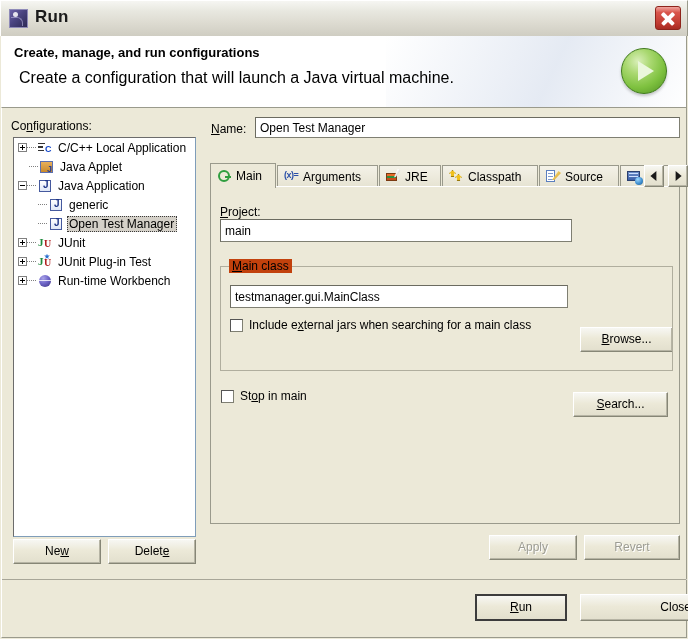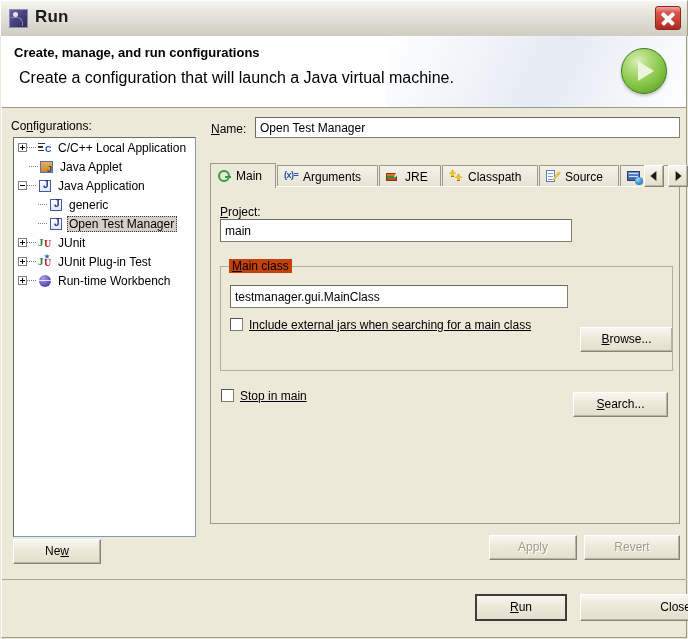--- a/index.html
+++ b/index.html
@@ -477,25 +477,24 @@
     position: absolute;
     left: 8px; top: -8px;
     background: #c2410c;
     padding: 0 3px;
     font-size: 12px;
   }
   .groupbox > .gb-title u { text-decoration: underline; }
 
   .cbrow {
     position: absolute;
-    display: flex; align-items: flex-start;
+    display: flex; align-items: flex-end;
     font-size: 12px;
     cursor: pointer;
     white-space: nowrap;
-    text-decoration: underline;
   }
   .cbox {
     width: 13px; height: 13px;
     background: #ffffff;
     border: 1px solid #7f7f72;
     border-top-color: #555; border-left-color: #555;
     box-sizing: border-box;
     margin-right: 6px;
     flex: 0 0 auto;
   }
@@ -719,20 +718,23 @@
 
 
     <div class="cbrow" style="left:219px; top:281px;">
       <span class="cbox"></span>
       <span><span>St</span><u>o</u><span>p in main</span></span>
     </div>
 
     <div class="btn" id="btn-new" style="top:431px;">
       <span>Ne</span><u>w</u><span></span>
     </div>
+    <div class="btn" id="btn-delete" style="top:431px;">
+      <span>Delet</span><u>e</u><span></span>
+    </div>
 
     <div class="btn disabled" id="btn-apply" style="top:427px;">
       <span>Apply</span>
     </div>
     <div class="btn disabled" id="btn-revert" style="top:427px;">
       <span>Revert</span>
     </div>
 
   </div>
 

